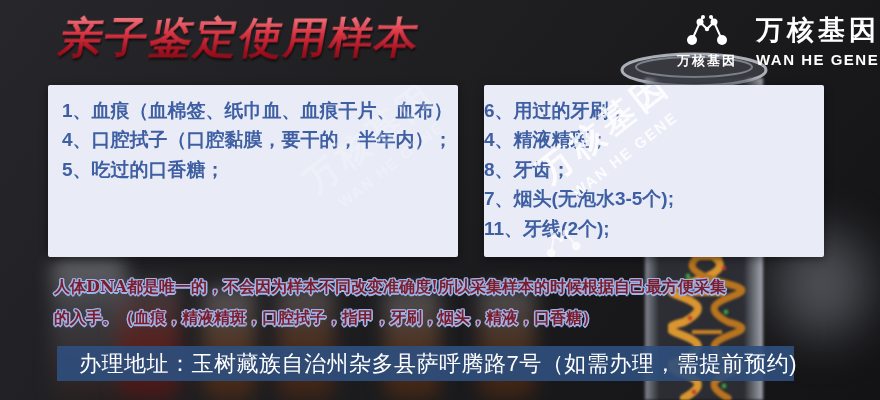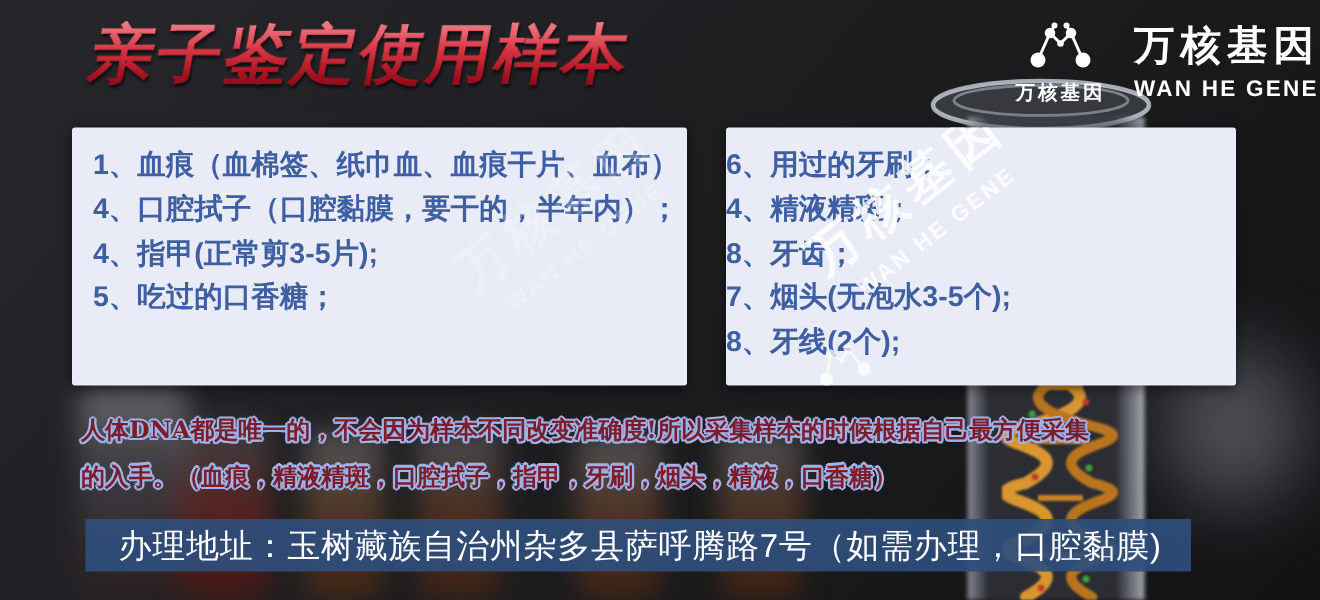--- a/index.html
+++ b/index.html
@@ -157,21 +157,20 @@
   </div>
 
   <div class="panel panel-left">
     <div class="wm wm-left">
       <div class="wm-cn">万核基因</div>
       <div class="wm-en">WAN HE GENE</div>
     </div>
     <ul class="sample-list">
       <li>1、血痕（血棉签、纸巾血、血痕干片、血布）；</li>
       <li>4、口腔拭子（口腔黏膜，要干的，半年内）；</li>
-      <li>4、指甲(正常剪3-5片);</li>
       <li>5、吃过的口香糖；</li>
     </ul>
   </div>
 
   <div class="panel panel-right">
     <div class="wm wm-right">
       <div class="wm-cn">万核基因</div>
       <div class="wm-en">WAN HE GENE</div>
     </div>
     <div class="wm-mol">
@@ -186,26 +185,26 @@
             <circle cx="30" cy="8" r="3.5"></circle>
           <circle cx="23" cy="15" r="2.2"></circle>
         </g>
       </svg>
     </div>
     <ul class="sample-list">
       <li>6、用过的牙刷；</li>
       <li>4、精液精斑；</li>
       <li>8、牙齿；</li>
       <li>7、烟头(无泡水3-5个);</li>
-      <li>8、牙线(2个);</li>
+      <li>11、牙线(2个);</li>
     </ul>
   </div>
 
   <div class="note">
     <div>人体DNA都是唯一的，不会因为样本不同改变准确度!所以采集样本的时候根据自己最方便采集</div>
     <div>的入手。（血痕，精液精斑，口腔拭子，指甲，牙刷，烟头，精液，口香糖）</div>
   </div>
 
   <div class="addr-bar">
-    <div class="addr-text">办理地址：玉树藏族自治州杂多县萨呼腾路7号（如需办理，口腔黏膜)</div>
+    <div class="addr-text">办理地址：玉树藏族自治州杂多县萨呼腾路7号（如需办理，需提前预约)</div>
   </div>
 
 </div>
 
 </body></html>

